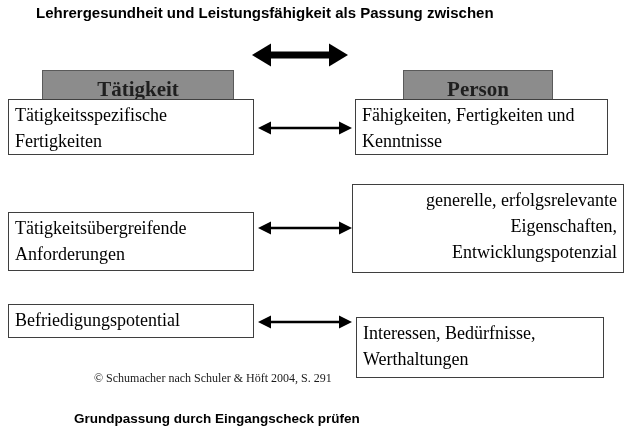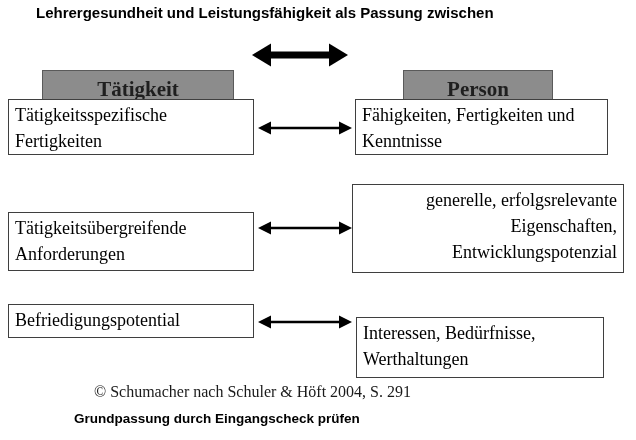--- a/index.html
+++ b/index.html
@@ -53,24 +53,23 @@
     padding: 2px 6px;
   }
   .arrow {
     position: absolute;
   }
   .citation {
     position: absolute;
     left: 94px;
     top: 371px;
     font-family: "Liberation Serif", serif;
-    font-size: 16px;
+    font-size: 12px;
     color: #1a1a1a;
     white-space: nowrap;
-    margin-top: 12px;
   }
   .footer {
     position: absolute;
     left: 74px;
     top: 411px;
     font-family: "Liberation Sans", sans-serif;
     font-weight: bold;
     font-size: 13.5px;
     color: #000000;
     white-space: nowrap;

